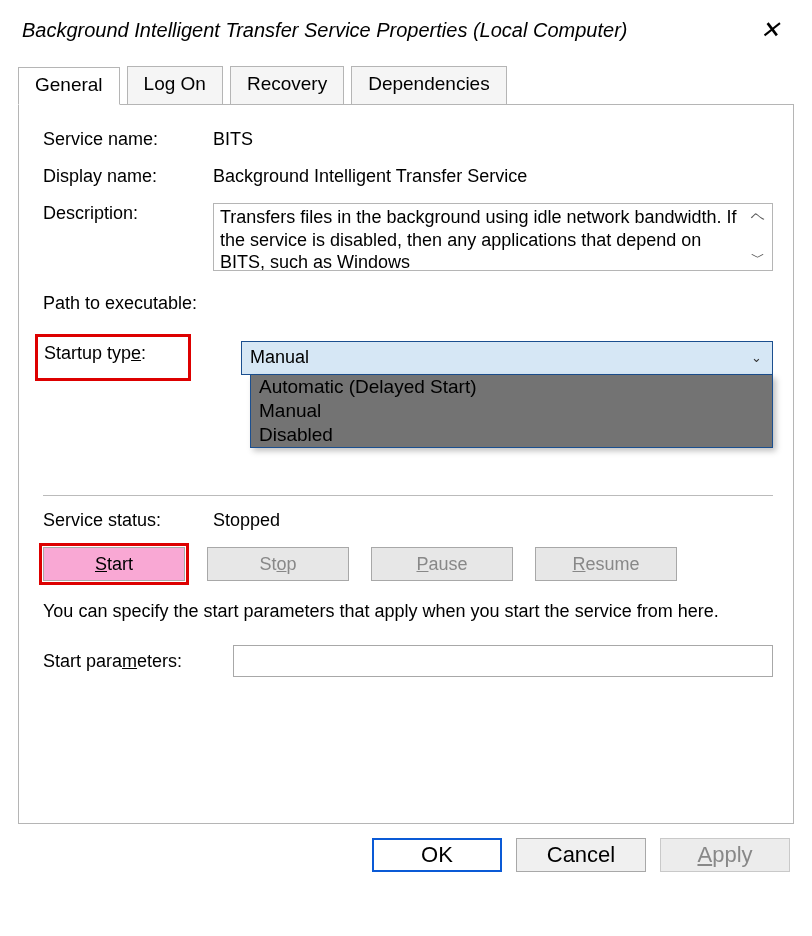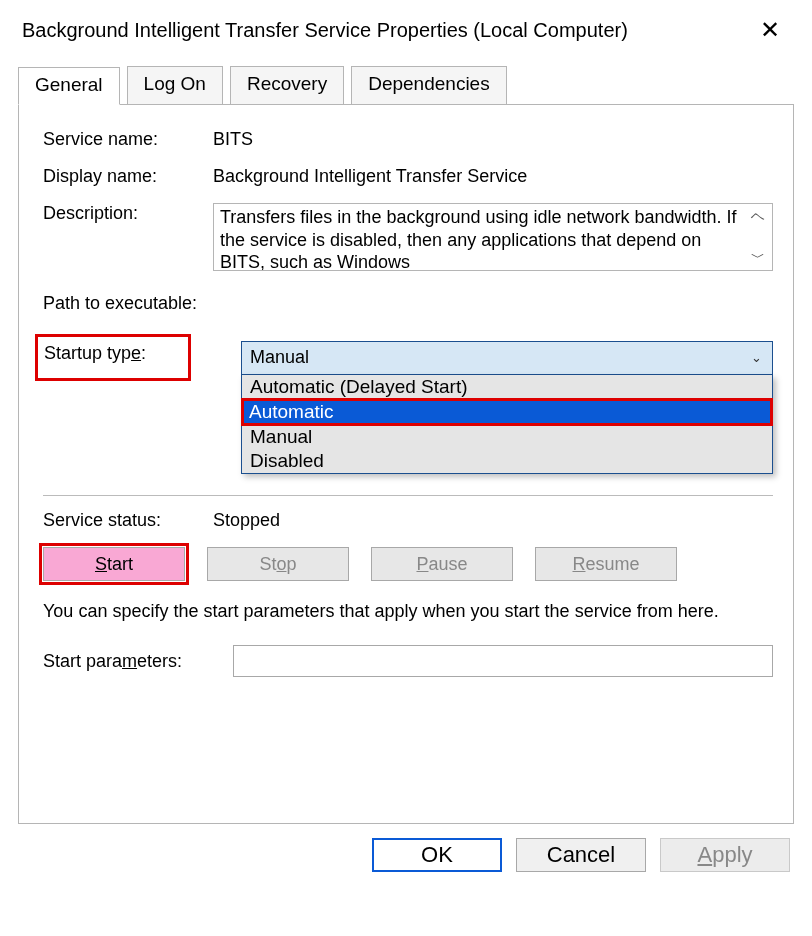--- a/index.html
+++ b/index.html
@@ -13,20 +13,21 @@
   height: 936px;
   overflow: hidden;
 }
 
 
 .titlebar {
   display: flex;
   align-items: center;
   justify-content: space-between;
   padding: 14px 22px 10px 22px;
+  font-style: italic;
 }
 .titlebar-title {
   font-size: 20px;
   font-weight: 400;
 }
 .close-x {
   font-size: 24px;
   font-weight: 300;
   line-height: 1;
   padding: 4px 10px;
@@ -133,25 +134,25 @@
   justify-content: space-between;
   padding: 0 10px 0 8px;
 }
 .combo-chevron {
   font-size: 13px;
   color: #333;
 }
 .combo-list {
   position: absolute;
   top: 34px;
-  left: 0;
+  left: 9px;
   right: 0;
   border: 1px solid #1b4f8f;
   border-top: none;
-  background: #e5e5e5;
+  background: #737373;
   box-shadow: 3px 3px 6px rgba(0,0,0,0.25);
   z-index: 10;
 }
 .combo-opt {
   padding: 1px 8px;
   font-size: 19px;
 }
 .combo-opt.highlight {
   background: #0a5ad6;
   color: #fff;
@@ -300,21 +301,20 @@
         <span>Startup typ</span><span class="u">e</span><span>:</span>
       </div>
     </div>
     <div class="combo-wrap">
       <div class="combo">
         <span>Manual</span>
         <span class="combo-chevron">⌄</span>
       </div>
       <div class="combo-list">
         <div class="combo-opt">Automatic (Delayed Start)</div>
-        <div class="combo-opt highlight">Automatic</div>
         <div class="combo-opt">Manual</div>
         <div class="combo-opt">Disabled</div>
       </div>
     </div>
   </div>
 
   <div class="divider"></div>
 
   <div class="status-row">
     <div class="label-col">Service status:</div>

